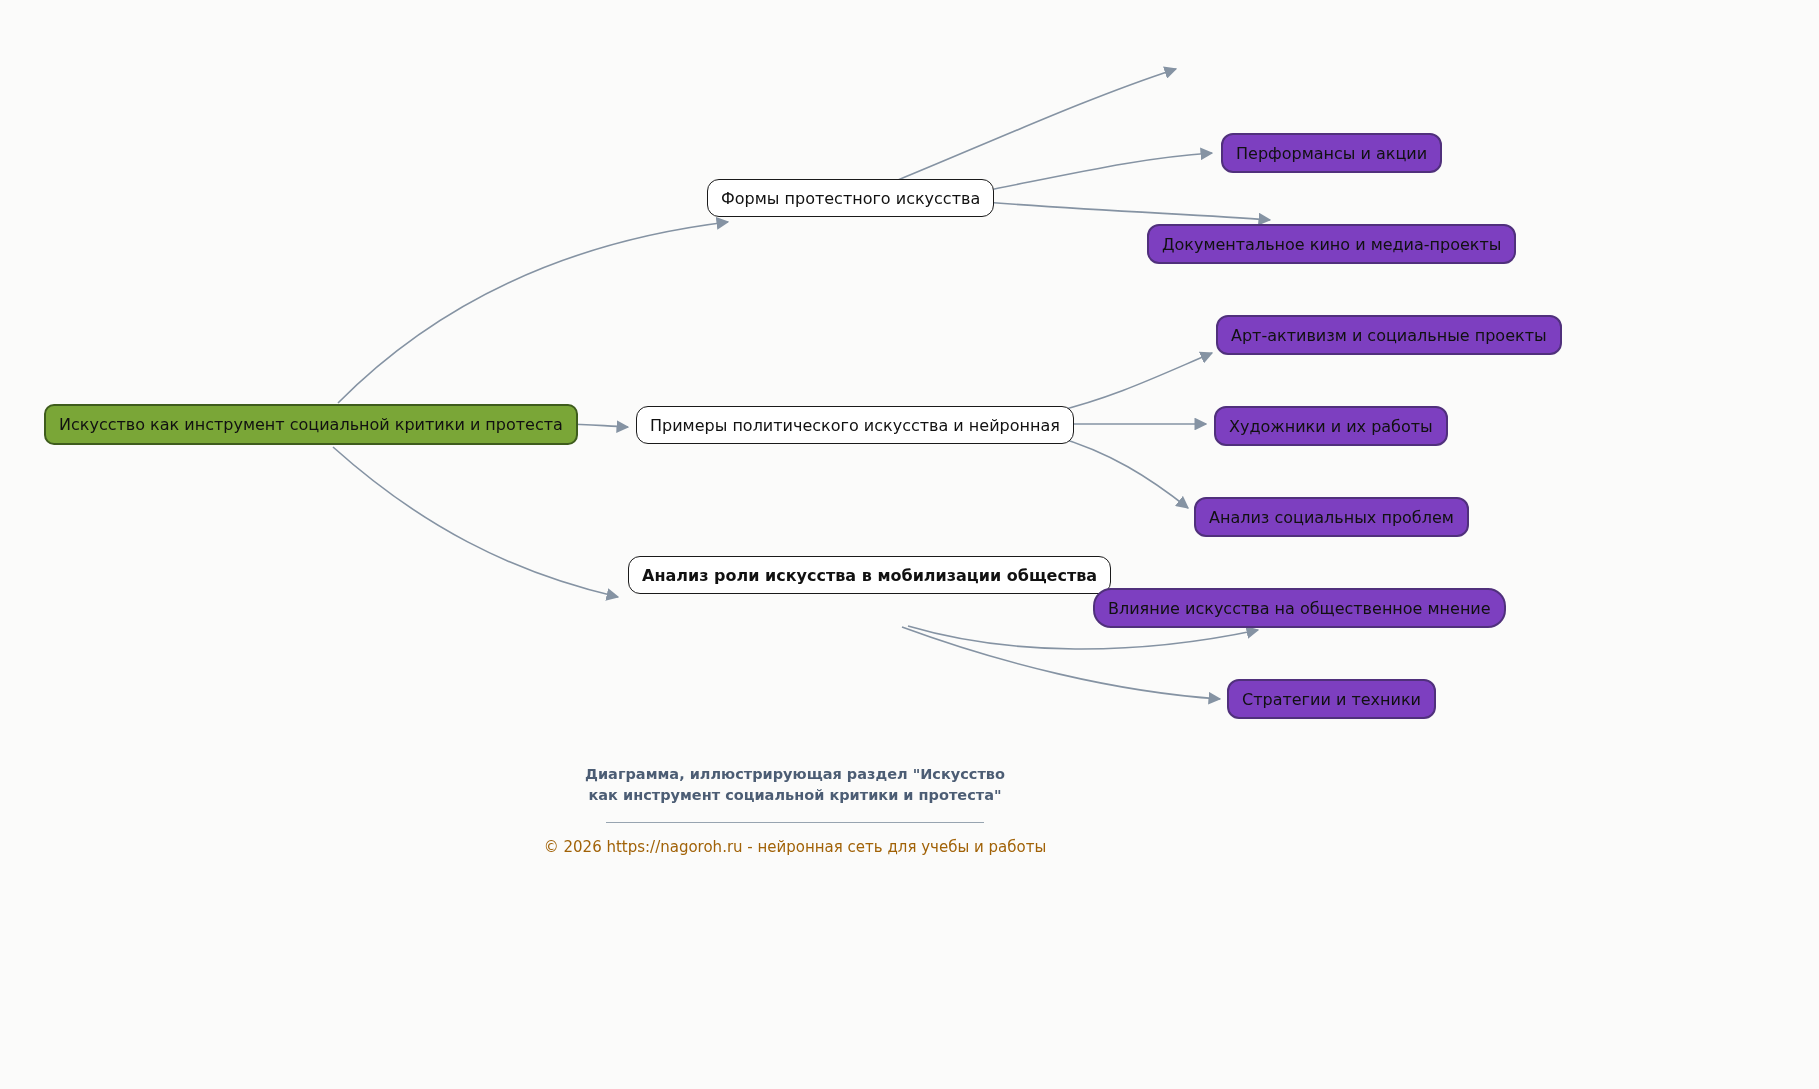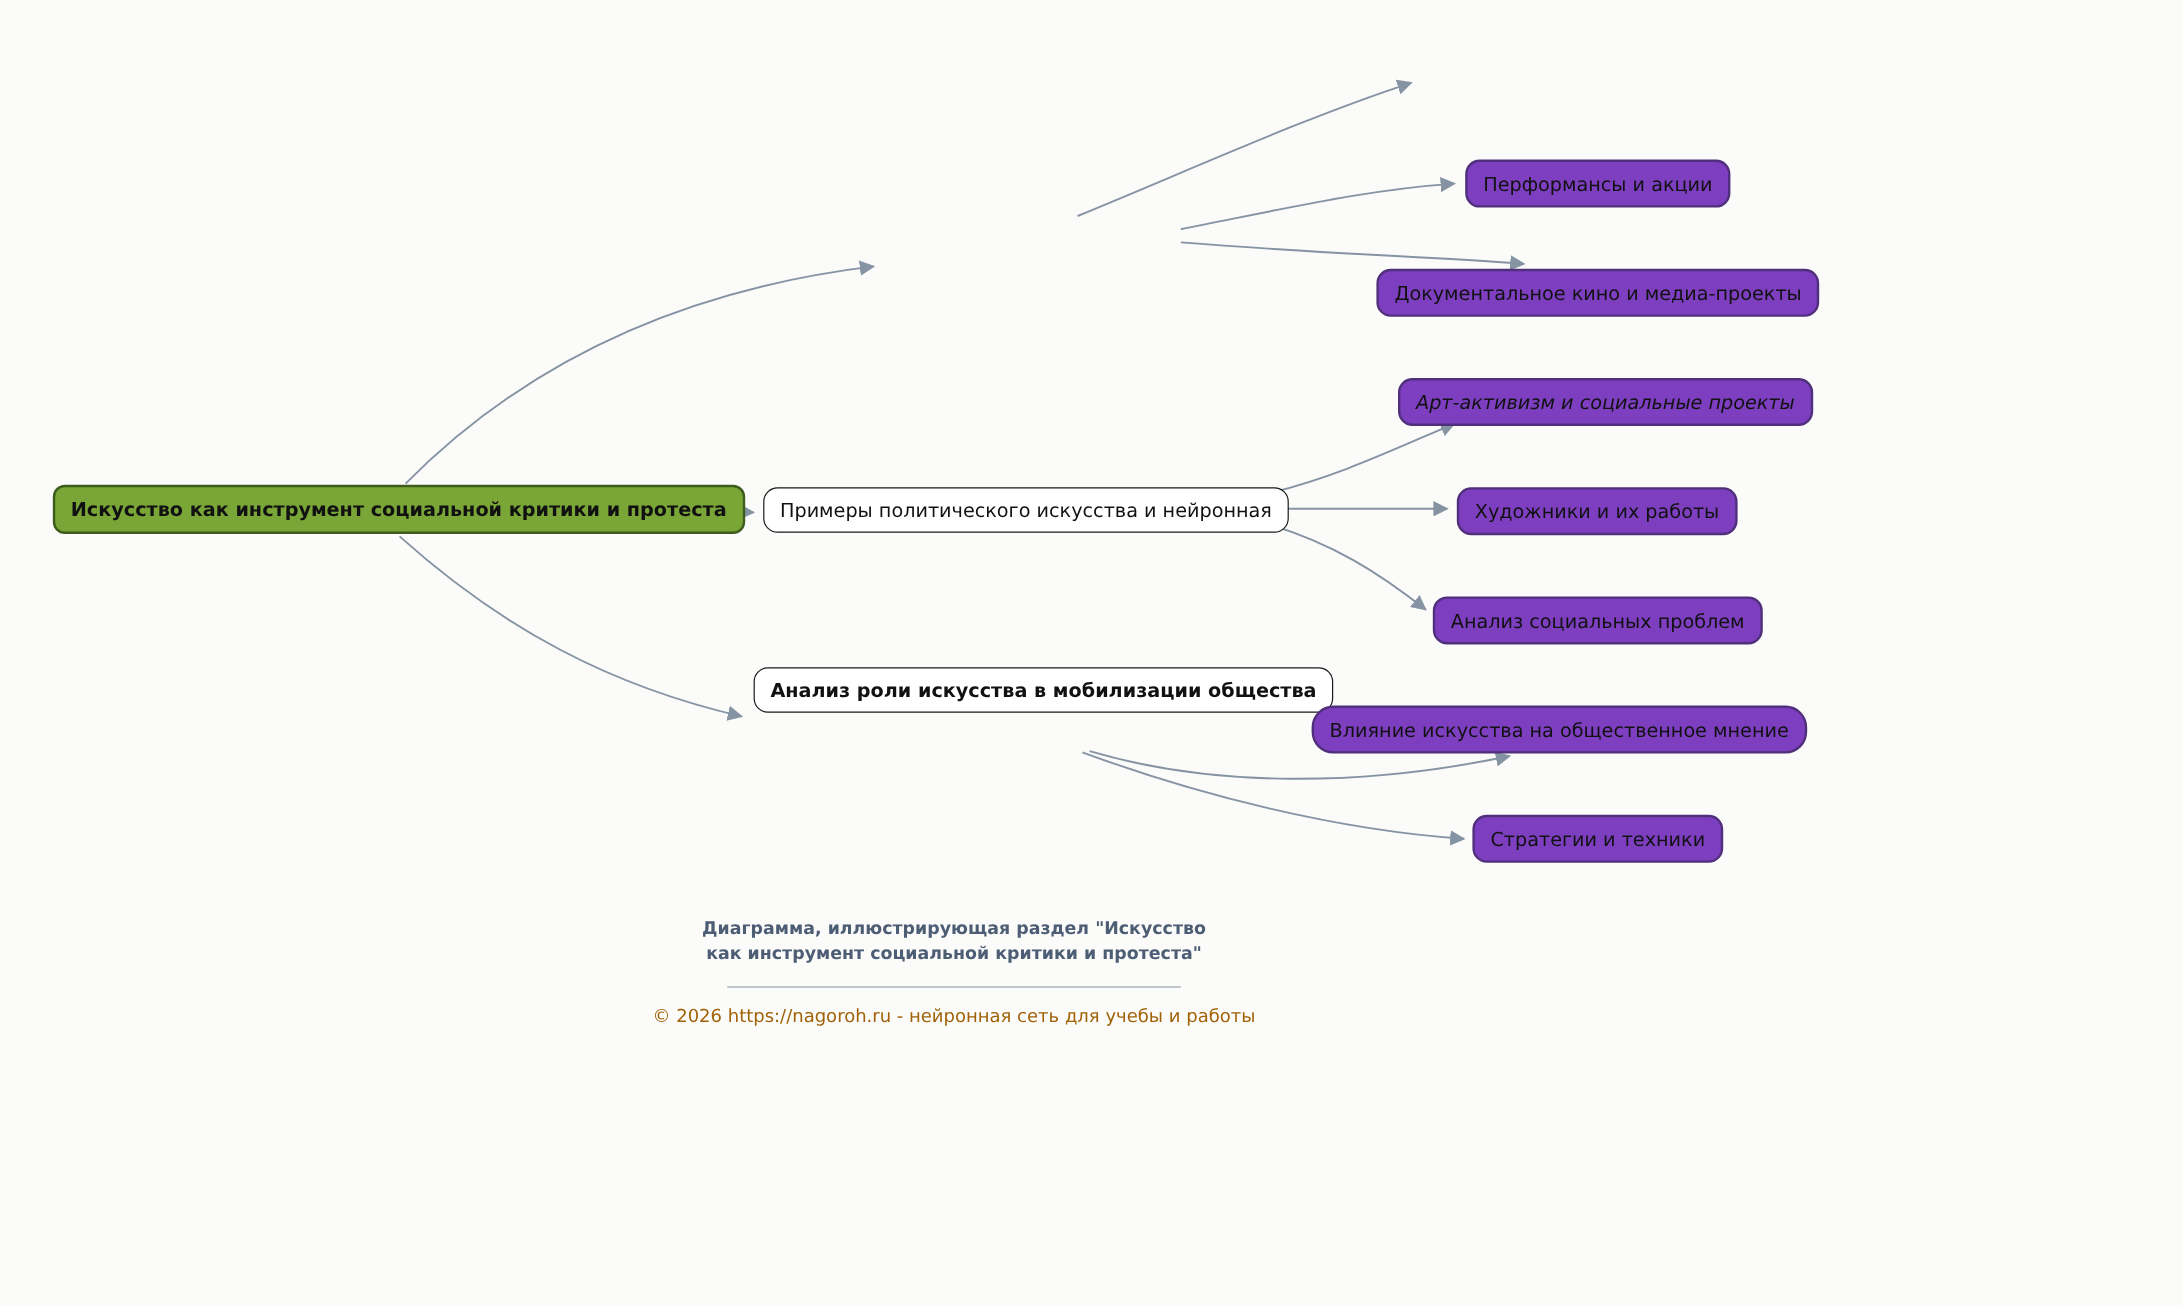--- a/index.html
+++ b/index.html
@@ -27,21 +27,20 @@
     color: #111111;
     padding: 0 13px;
     box-sizing: border-box;
     height: 38px;
   }
   .node.root {
     background: #7aa637;
     border: 2px solid #3e5c1c;
     border-radius: 10px;
     height: 41px;
-    font-weight: bold;
   }
   .node.branch {
     background: #ffffff;
     border: 1.5px solid #1a1a1a;
     border-radius: 12px;
   }
   .node.leaf {
     background: #7d3fc0;
     border: 2px solid #50307c;
     border-radius: 12px;
@@ -94,31 +93,32 @@
       <path d="M 1054 412 C 1115 397 1158 376 1212 353" marker-end="url(#arrow)"></path>
       <path d="M 1054 424 C 1105 424 1155 424 1206 424" marker-end="url(#arrow)"></path>
       <path d="M 1054 436 C 1110 452 1150 478 1188 508" marker-end="url(#arrow)"></path>
       <path d="M 908 626 C 1010 656 1135 656 1258 630" marker-end="url(#arrow)"></path>
       <path d="M 902 627 C 1000 663 1115 692 1220 699" marker-end="url(#arrow)"></path>
     </g>
   </svg>
 
   <div class="node root" style="left:44px; top:404px;">Искусство как инструмент социальной критики и протеста</div>
 
+  <div class="node branch" style="left:707px; top:179px;">Формы протестного искусства</div>
 
   <div class="node branch" style="left:636px; top:406px;">Примеры политического искусства и нейронная</div>
 
   <div class="node branch" style="left:628px; top:556px;font-weight:bold;">Анализ роли искусства в мобилизации общества</div>
 
 
   <div class="node leaf" style="left:1221px; top:133px;">Перформансы и акции</div>
 
   <div class="node leaf" style="left:1147px; top:224px;">Документальное кино и медиа-проекты</div>
 
-  <div class="node leaf" style="left:1165px; top:315px;font-style:italic;">Арт-активизм и социальные проекты</div>
+  <div class="node leaf" style="left:1216px; top:315px;">Арт-активизм и социальные проекты</div>
 
   <div class="node leaf" style="left:1214px; top:406px;">Художники и их работы</div>
 
   <div class="node leaf" style="left:1194px; top:497px;">Анализ социальных проблем</div>
 
   <div class="node leaf" style="left:1093px; top:588px;border-radius:18px;">Влияние искусства на общественное мнение</div>
 
   <div class="node leaf" style="left:1227px; top:679px;">Стратегии и техники</div>
 
   <div class="footer">

